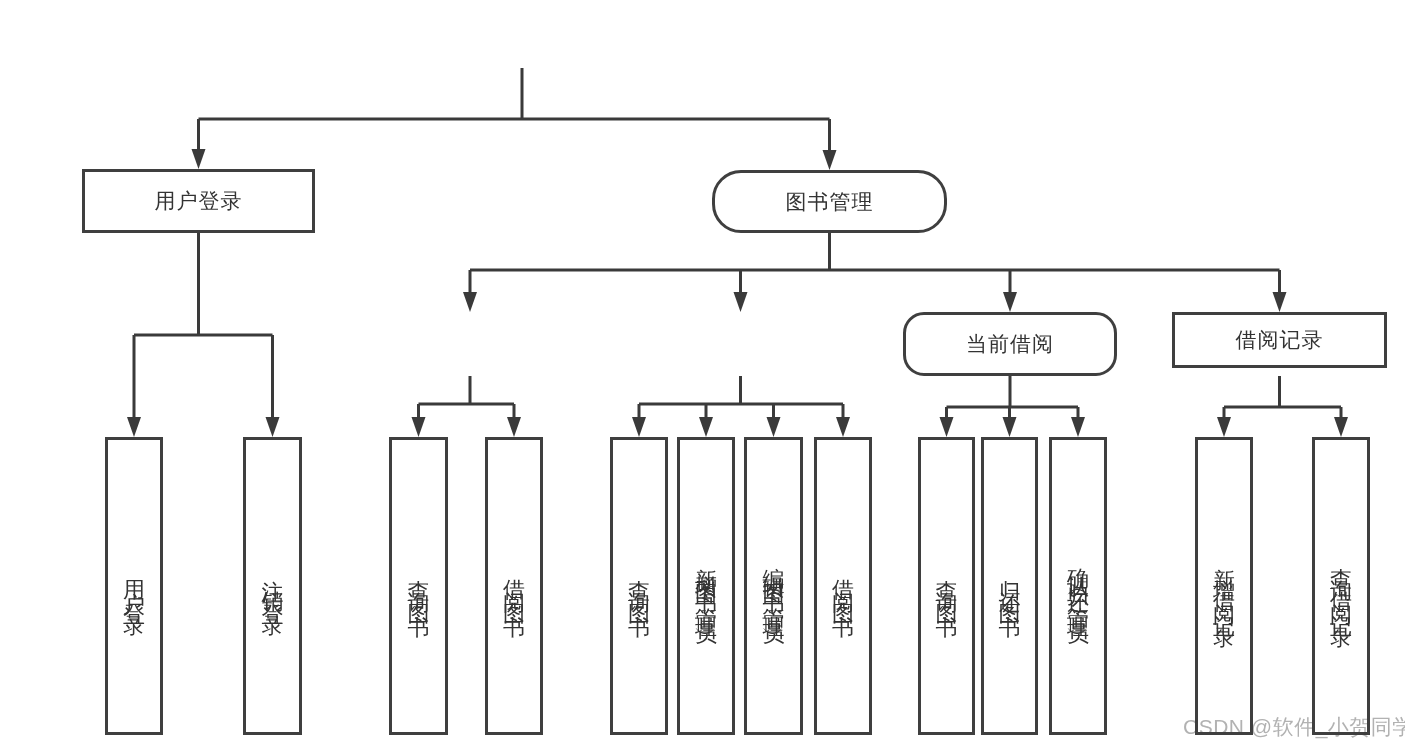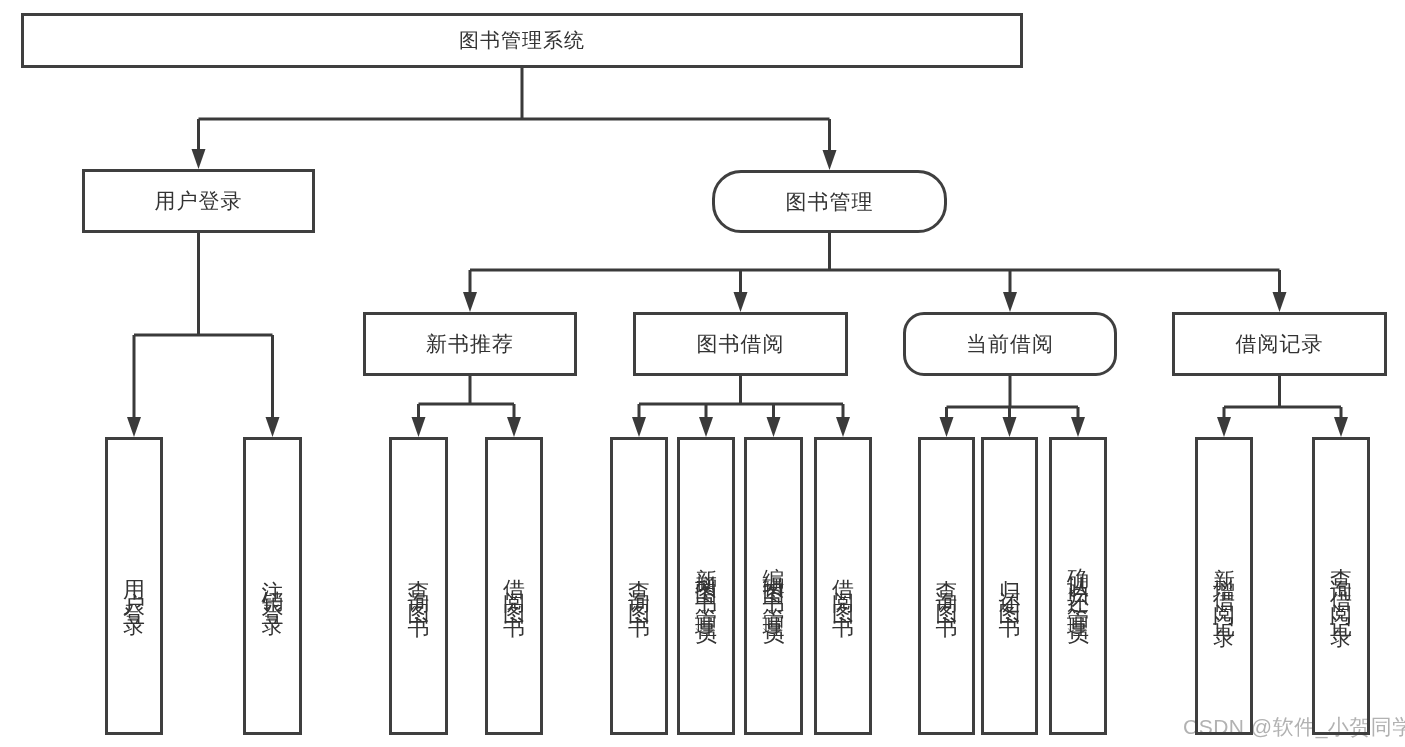--- a/index.html
+++ b/index.html
@@ -85,41 +85,32 @@
       <polygon class="arrow" points="1009.5,437 1002.5,417 1016.5,417"></polygon>
       <polygon class="arrow" points="1078,437 1071,417 1085,417"></polygon>
     </g>
     <g>
       <path class="stroke" d="M1279.5,376 V407 M1224,407 H1341 M1224,407 V421 M1341,407 V421"></path>
       <polygon class="arrow" points="1224,437 1217,417 1231,417"></polygon>
       <polygon class="arrow" points="1341,437 1334,417 1348,417"></polygon>
     </g>
   </svg>
 
-  <div class="node hnode rootnode" style="left:21px;top:13px;width:1002px;height:55px;">
-    <span>图书管理系统</span>
-  </div>
 
   <div class="node hnode" style="left:82px;top:169px;width:233px;height:64px;">
     <span>用户登录</span>
   </div>
   <div class="node hnode" style="left:712px;top:170px;width:235px;height:63px;border-radius:29px;">
     <span>图书管理</span>
   </div>
 
-  <div class="node hnode" style="left:363px;top:312px;width:214px;height:64px;">
-    <span>新书推荐</span>
-  </div>
-  <div class="node hnode" style="left:633px;top:312px;width:215px;height:64px;">
-    <span>图书借阅</span>
-  </div>
   <div class="node hnode" style="left:903px;top:312px;width:214px;height:64px;border-radius:21px;">
     <span>当前借阅</span>
   </div>
-  <div class="node hnode" style="left:1172px;top:312px;width:215px;height:64px;">
+  <div class="node hnode" style="left:1172px;top:312px;width:215px;height:56px;">
     <span>借阅记录</span>
   </div>
 
   <div class="node vnode" style="left:105px;top:437px;width:58px;height:298px;">
     <span class="vtext">用户登录</span>
   </div>
   <div class="node vnode" style="left:243px;top:437px;width:59px;height:298px;">
     <span class="vtext">注销登录</span>
   </div>
 

